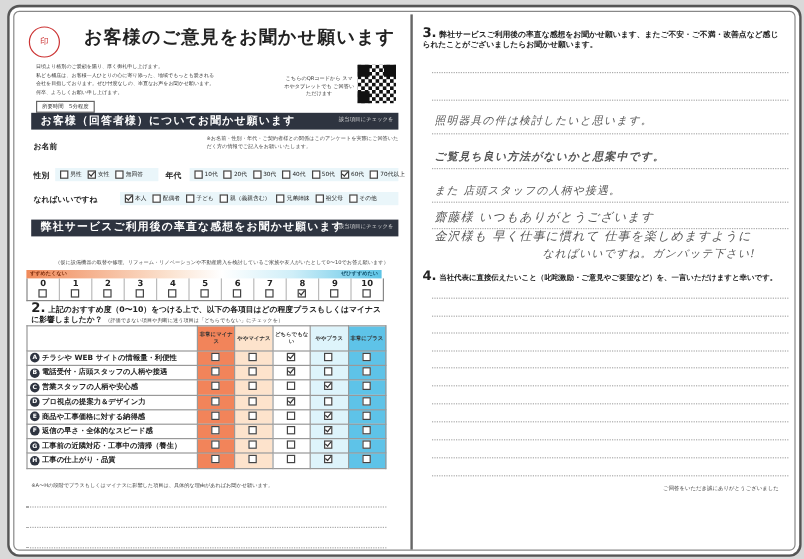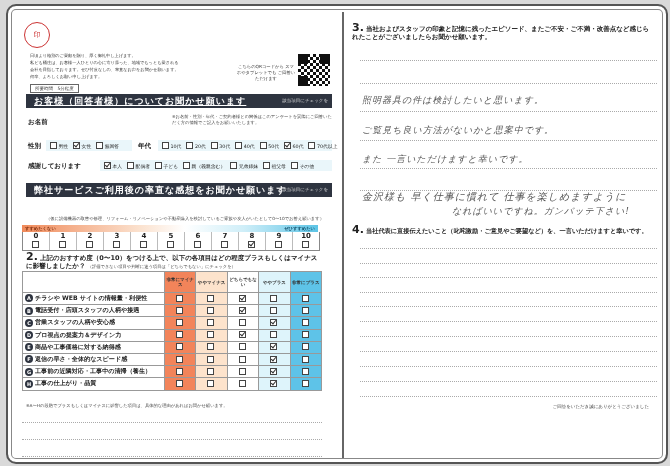--- a/index.html
+++ b/index.html
@@ -62,31 +62,32 @@
   .hand{position:absolute;font-family:"DejaVu Serif",serif;font-size:9px;color:#555;font-style:italic;white-space:nowrap;letter-spacing:1px;}
   .thanks{position:absolute;right:8px;font-size:4.5px;color:#444;}
 </style>
 </head>
 <body>
 
 <div class="sheet">
 
   <div class="left">
     <div class="stamp">印</div>
+    <div class="title">お客様のご意見をお聞かせ願います</div>
     <div class="intro">
       <div>日頃より格別のご愛顧を賜り、厚く御礼申し上げます。</div>
       <div>私ども桶庄は、お客様一人ひとりの心に寄り添った、地域でもっとも愛される</div>
       <div>会社を目指しております。ぜひ忖度なしの、率直なお声をお聞かせ願います。</div>
       <div>何卒、よろしくお願い申し上げます。</div>
     </div>
     <div class="time-box">所要時間　5分程度</div>
     <div class="qr-note">こちらのQRコードから スマホやタブレットでも ご回答いただけます</div>
     <div class="qr-inner"></div>
 
-    <div class="band" style="top:82px;text-decoration:underline;">
+    <div class="band" style="top:82px;">
       <span>お客様（回答者様）についてお聞かせ願います</span>
       <span class="chk">該当項目にチェックを</span>
     </div>
     <div class="row-label" style="left:6px;top:106px;font-family:Liberation Serif, serif;">お名前</div>
     <div class="note" style="left:150px;top:102px;width:160px;">※お名前・性別・年代・ご契約者様との関係はこのアンケートを実際にご回答いただく方の情報でご記入をお願いいたします。</div>
 
     <div class="row-label" style="left:6px;top:130px;">性別</div>
     <div class="opt-strip" style="left:24px;top:128px;width:86px;">
       <span class="opt">
           <span class="cb"></span>
@@ -126,21 +127,21 @@
       <span class="opt">
           <span class="cb on"></span>
           <span>60代</span>
         </span>
       <span class="opt">
           <span class="cb"></span>
           <span>70代以上</span>
         </span>
     </div>
 
-    <div class="row-label" style="left:6px;top:150px;">感謝しております</div>
+    <div class="row-label" style="left:6px;top:150px;">なればいいですね</div>
     <div class="opt-strip" style="left:78px;top:148px;width:232px;">
       <span class="opt">
           <span class="cb on"></span>
           <span>本人</span>
         </span>
       <span class="opt">
           <span class="cb"></span>
           <span>配偶者</span>
         </span>
       <span class="opt">
@@ -310,31 +311,32 @@
   <div class="note" style="left:18px;top:397px;">※A〜Hの段階でプラスもしくはマイナスに影響した項目は、具体的な理由があればお聞かせ願います。</div>
   <div class="dots" style="top:416px;"></div>
   <div class="dots" style="top:433px;"></div>
   <div class="dots" style="top:450px;"></div>
 
   <div class="divider"></div>
 
   <div class="right">
     <div class="q-title" style="left:0;top:12px;width:300px;font-size:6.5px;line-height:8px;">
       <span class="num">3.</span>
-      <span>当社およびスタッフの印象と記憶に残ったエピソード、またご不安・ご不満・改善点など感じられたことがございましたらお聞かせ願います。</span>
+      <span>弊社サービスご利用後の率直な感想をお聞かせ願います、またご不安・ご不満・改善点など感じられたことがございましたらお聞かせ願います。</span>
     </div>
 
     <div class="rdots" style="top:48px;"></div>
     <div class="rdots" style="top:71px;"></div>
     <div class="hand" style="left:10px;top:82px;">照明器具の件は検討したいと思います。</div>
     <div class="rdots" style="top:99px;"></div>
-    <div class="hand" style="left:10px;top:112px;">ご覧見ち良い方法がないかと思案中です。</div>
+    <div class="hand" style="left:10px;top:112px;font-weight:bold;">ご覧見ち良い方法がないかと思案中です。</div>
     <div class="rdots" style="top:128px;"></div>
-    <div class="hand" style="left:10px;top:141px;">また 一言いただけますと幸いです。</div>
+    <div class="hand" style="left:10px;top:141px;">また 店頭スタッフの人柄や接遇。</div>
     <div class="rdots" style="top:156px;"></div>
+    <div class="hand" style="left:10px;top:162px;font-size:10px;">齋藤様 いつもありがとうございます</div>
     <div class="rdots" style="top:178px;"></div>
     <div class="hand" style="left:10px;top:178px;font-size:10px;">金沢様も 早く仕事に慣れて 仕事を楽しめますように</div>
     <div class="hand" style="left:100px;top:193px;">なればいいですね。ガンバッテ下さい!</div>
 
     <div class="q-title" style="left:0;top:211px;width:300px;font-size:6.2px;">
       <span class="num">4.</span>
       <span>当社代表に直接伝えたいこと（叱咤激励・ご意見やご要望など）を、一言いただけますと幸いです。</span>
     </div>
 
     <div class="rdots" style="top:236px;"></div>

